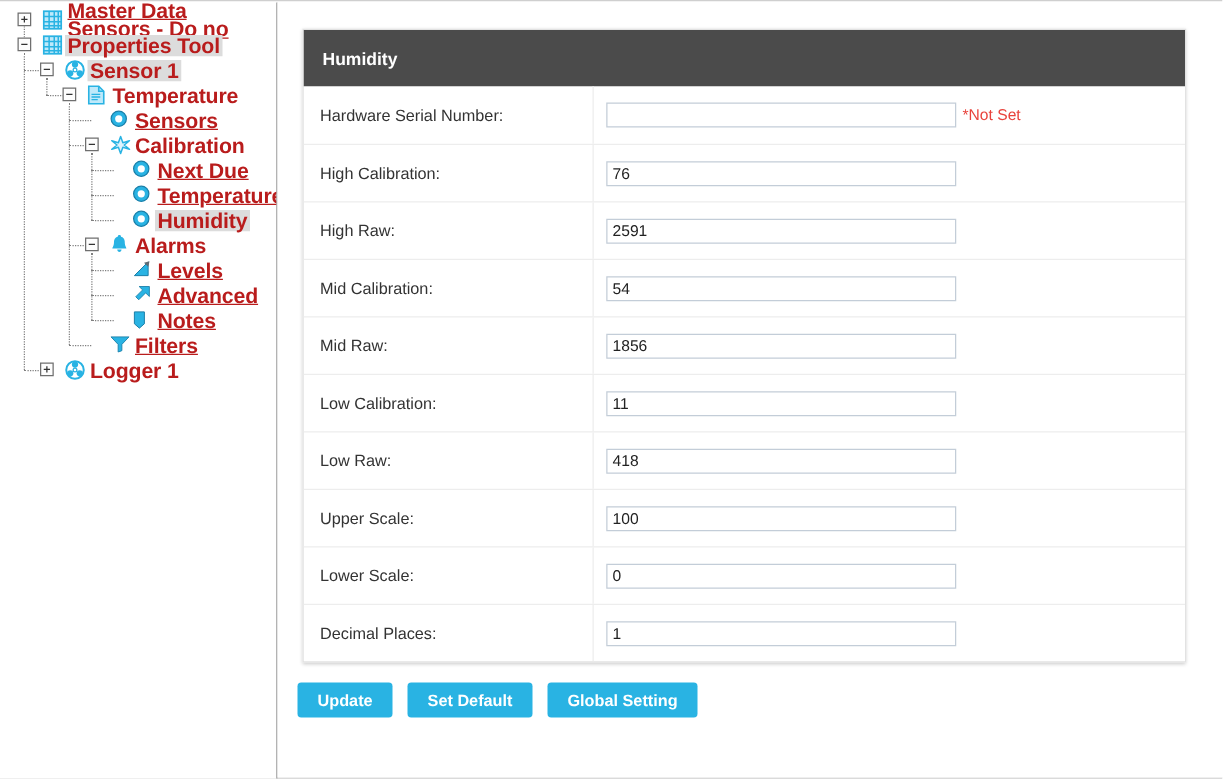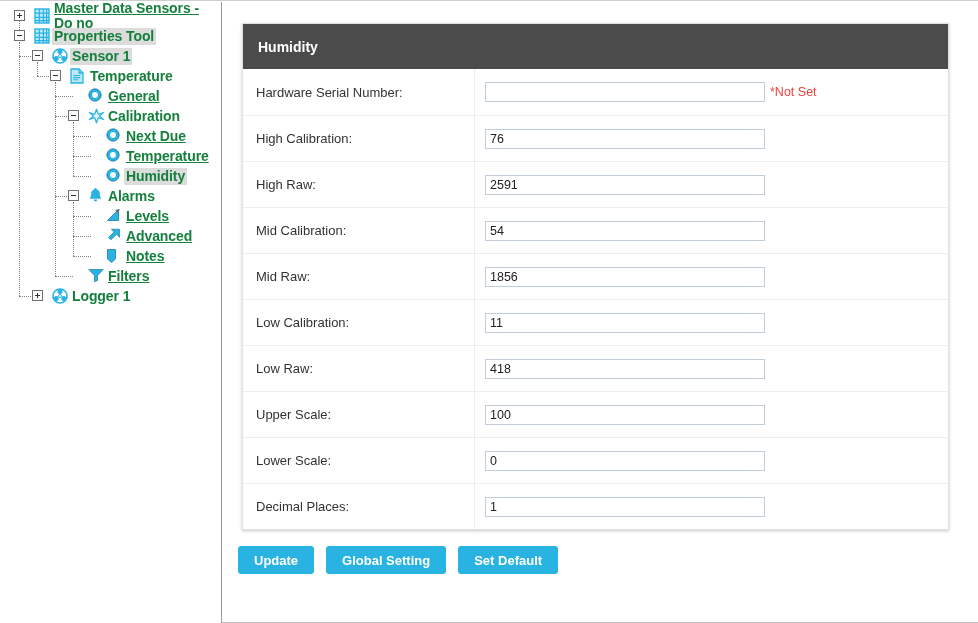--- a/index.html
+++ b/index.html
@@ -23,23 +23,23 @@
   #tree-pane {
     position: absolute;
     left: 0; top: 1px;
     width: 222px; height: 621px;
     background: #ffffff;
     border-right: 1px solid #9b9b9b;
     padding: 8px 0 0 0;
     overflow: hidden;
   }
   .tlabel {
-    font-size: 14px;
+    font-size: 17px;
     font-weight: bold;
-    color: #15803d;
+    color: #b91c1c;
     line-height: 15px;
     padding: 1px 2px 1px 2px;
     letter-spacing: -0.1px;
   }
   .tlabel.link { text-decoration: underline; }
   .tlabel.sel  { background: #dcdcdc; text-decoration: none; }
 
   
   .vline {
     position: absolute;
@@ -241,21 +241,21 @@
         <div style="position: absolute; left: 88px; top: 65px; height: 18px; display: flex; align-items: center;">
           <span class="tlabel">Temperature</span>
         </div>
         <span class="ic" style="left: 88px; top: 86px;">
           <svg width="14" height="14" viewBox="0 0 14 14">
         <circle cx="7" cy="7" r="6.1" fill="#29b3e3" stroke="#1b7fa8" stroke-width="1"></circle>
         <circle cx="7" cy="7" r="2.9" fill="#ffffff"></circle>
       </svg>
         </span>
         <div style="position: absolute; left: 106px; top: 85px; height: 18px; display: flex; align-items: center;">
-          <span class="tlabel link">General</span>
+          <span class="tlabel link">Sensors</span>
         </div>
         <div class="exp" style="left: 68px; top: 108px;"></div>
         <span class="ic" style="left: 88px; top: 106px;">
           <svg width="17" height="16" viewBox="0 0 17 16">
         <path d="M8.5 1.2 L10.3 6.2 L15.6 4.6 L11.4 8 L15.6 11.4 L10.3 9.8 L8.5 14.8 L6.7 9.8 L1.4 11.4 L5.6 8 L1.4 4.6 L6.7 6.2 Z" fill="#dff3fc" stroke="#29b3e3" stroke-width="1.2" stroke-linejoin="round"></path>
       </svg>
         </span>
         <div style="position: absolute; left: 106px; top: 105px; height: 18px; display: flex; align-items: center;">
           <span class="tlabel">Calibration</span>
         </div>
@@ -432,18 +432,18 @@
             </div>
             <div class="fcell-input">
               <input type="text" class="finput" value="1" placeholder="" style="">
             </div>
           </div>
         </div>
     </div>
 
     <div id="buttons" style="top: 544px;">
         <button class="btn">Update</button>
+        <button class="btn">Set Default</button>
         <button class="btn">Global Setting</button>
-        <button class="btn">Set Default</button>
       </div>
 
   </div>
 </div>
 
 </body></html>

